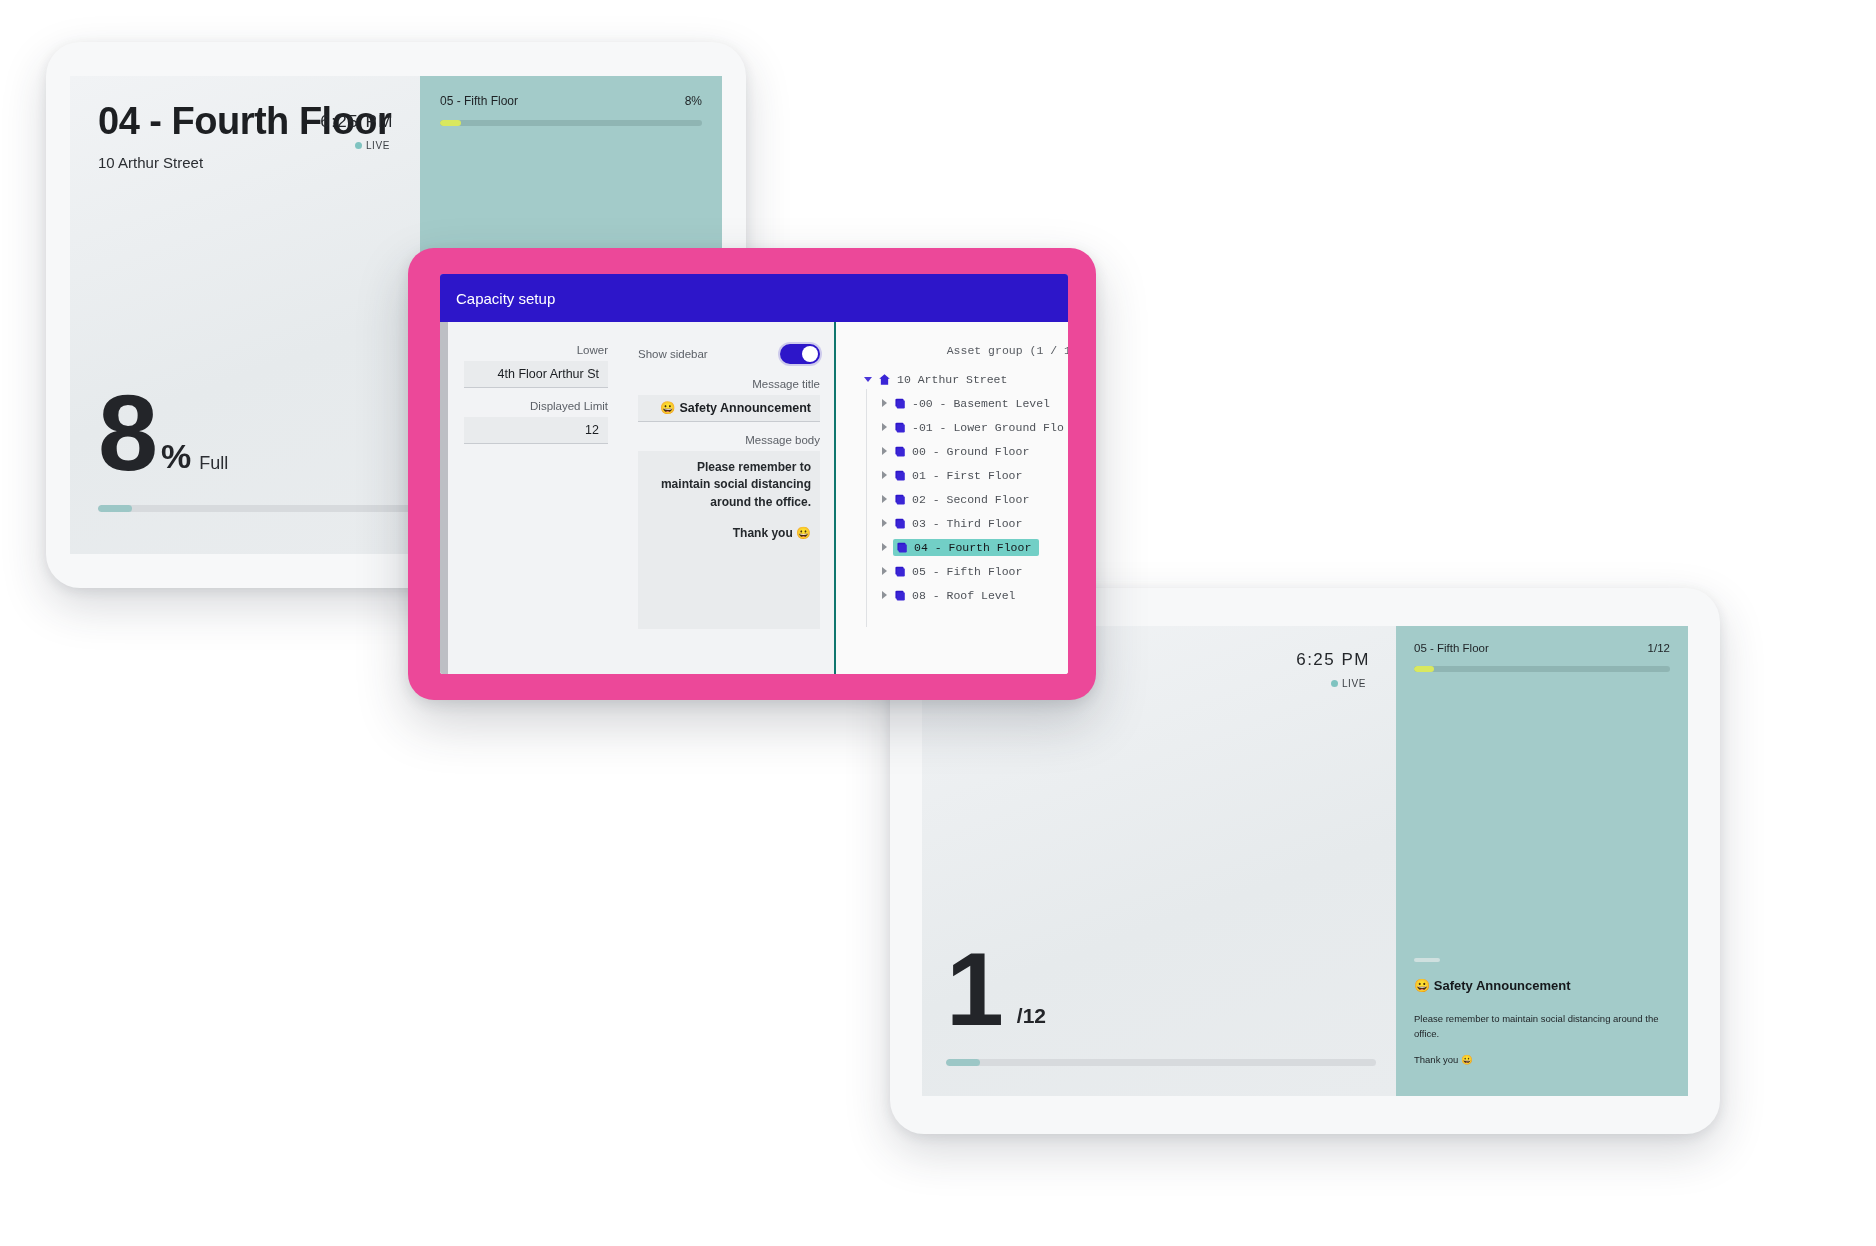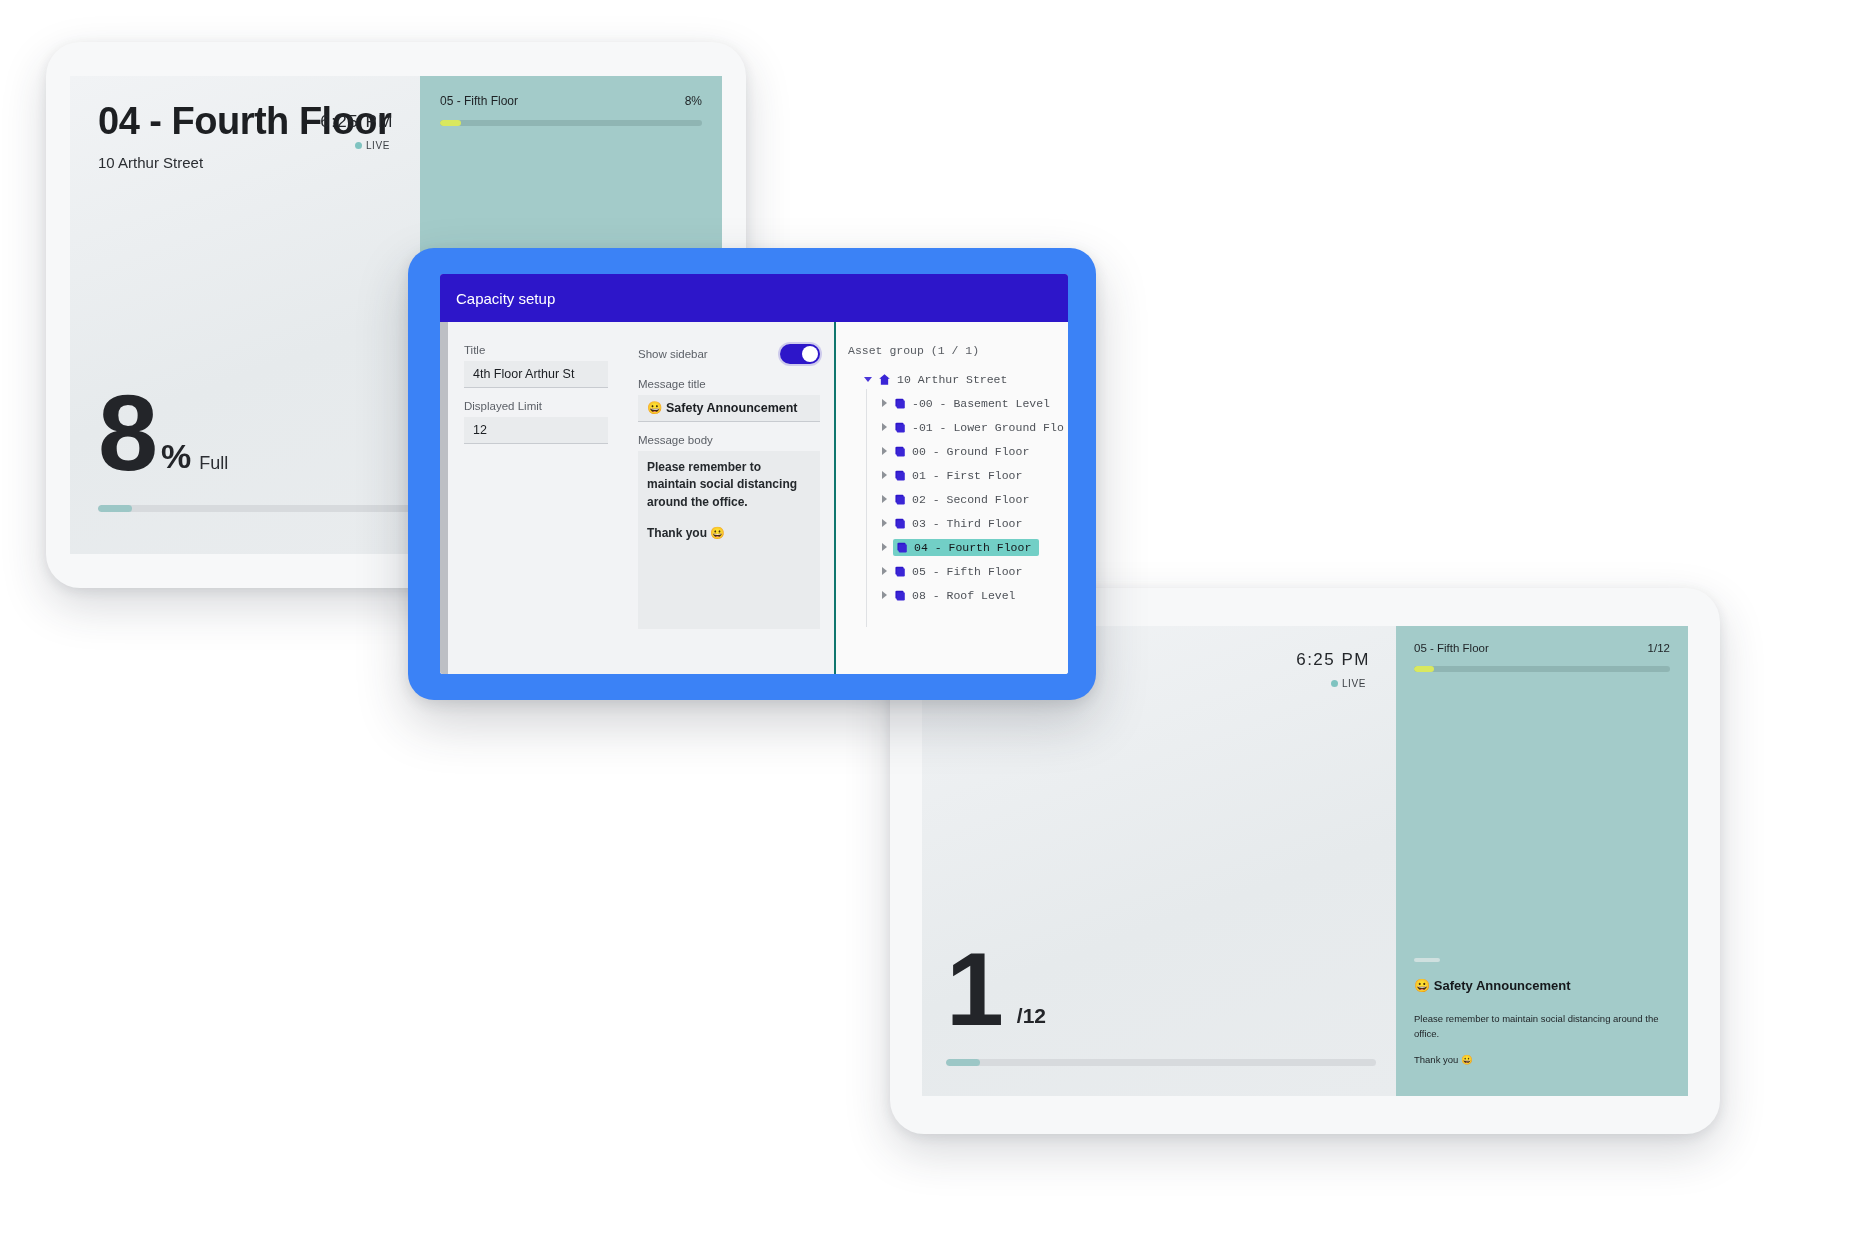--- a/index.html
+++ b/index.html
@@ -159,21 +159,22 @@
     position: absolute;
     color: #1d2124;
   }
 
   
   #dlg-tablet {
     left: 408px; top: 248px;
     width: 688px; height: 452px;
     border-radius: 26px;
     box-shadow: 0 22px 52px rgba(40,46,60,0.22), 0 4px 14px rgba(40,46,60,0.12);
-    background: #3b82f6;
+    background: #ec4899;
+    text-align: right;
   }
   #dlg-screen {
     position: absolute;
     left: 32px; top: 26px;
     width: 628px; height: 400px;
     background: #d9dadd;
     border-radius: 3px;
     overflow: hidden;
   }
   .dlg-titlebar {
@@ -446,21 +447,21 @@
     <div id="dlg-screen">
 
       <div class="dlg-titlebar">
         <span>Capacity setup</span>
       </div>
 
       <div class="dlg-body">
         <div class="dlg-rail"></div>
 
         <div class="col col-left">
-          <div class="f-label">Title</div>
+          <div class="f-label">Lower</div>
           <div class="f-input">4th Floor Arthur St</div>
 
           <div class="f-label">Displayed Limit</div>
           <div class="f-input">12</div>
 
         </div>
 
         <div class="col col-mid">
           <div class="toggle-row">
             <span class="f-label">Show sidebar</span>

